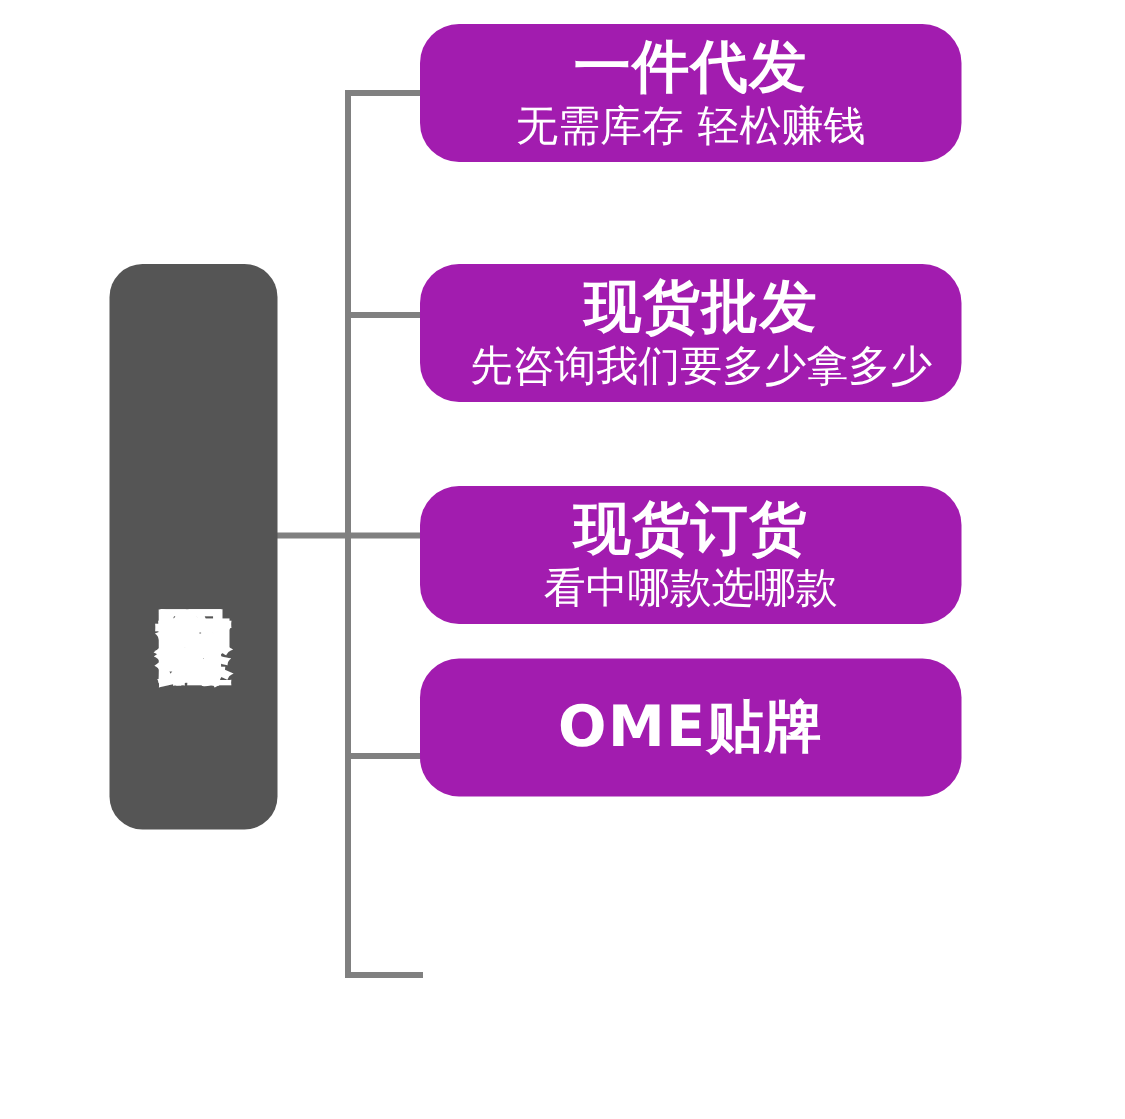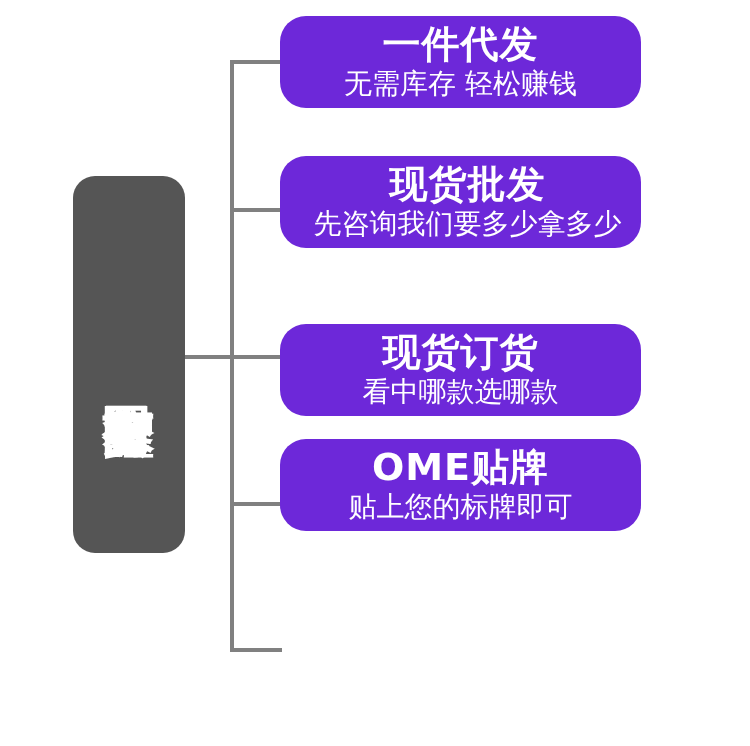--- a/index.html
+++ b/index.html
@@ -78,21 +78,21 @@
     white-space: nowrap;
     text-align: center;
   }
 
   
   .node {
     position: absolute;
     left: 280px;
     width: 361px;
     height: 92px;
-    background: #6d28d9;
+    background: #a21caf;
     border-radius: 26px;
     display: flex;
     flex-direction: column;
     align-items: center;
     justify-content: center;
     box-sizing: border-box;
     padding: 0 6px;
   }
   .node .title {
     color: #ffffff;
@@ -104,21 +104,21 @@
   }
   .node .subtitle {
     color: #ffffff;
     font-size: 28px;
     font-weight: normal;
     line-height: 1.1;
     margin-top: 4px;
     white-space: nowrap;
   }
   .n1 { top: 16px; }
-  .n2 { top: 156px; padding-left: 20px; }
+  .n2 { top: 176px; padding-left: 20px; }
   .n3 { top: 324px; }
   .n4 { top: 439px; }
   .n5 { top: 605px; }
   .n5 .subtitle { font-size: 23px; }
 </style>
 </head>
 <body>
 
 <div id="diagram">
 
@@ -146,17 +146,16 @@
     <span class="subtitle">先咨询我们要多少拿多少</span>
   </div>
 
   <div class="node n3">
     <span class="title">现货订货</span>
     <span class="subtitle">看中哪款选哪款</span>
   </div>
 
   <div class="node n4">
     <span class="title">OME贴牌</span>
-    <span class="subtitle">贴上您的标牌即可</span>
   </div>
 
 
 </div>
 
 </body></html>

